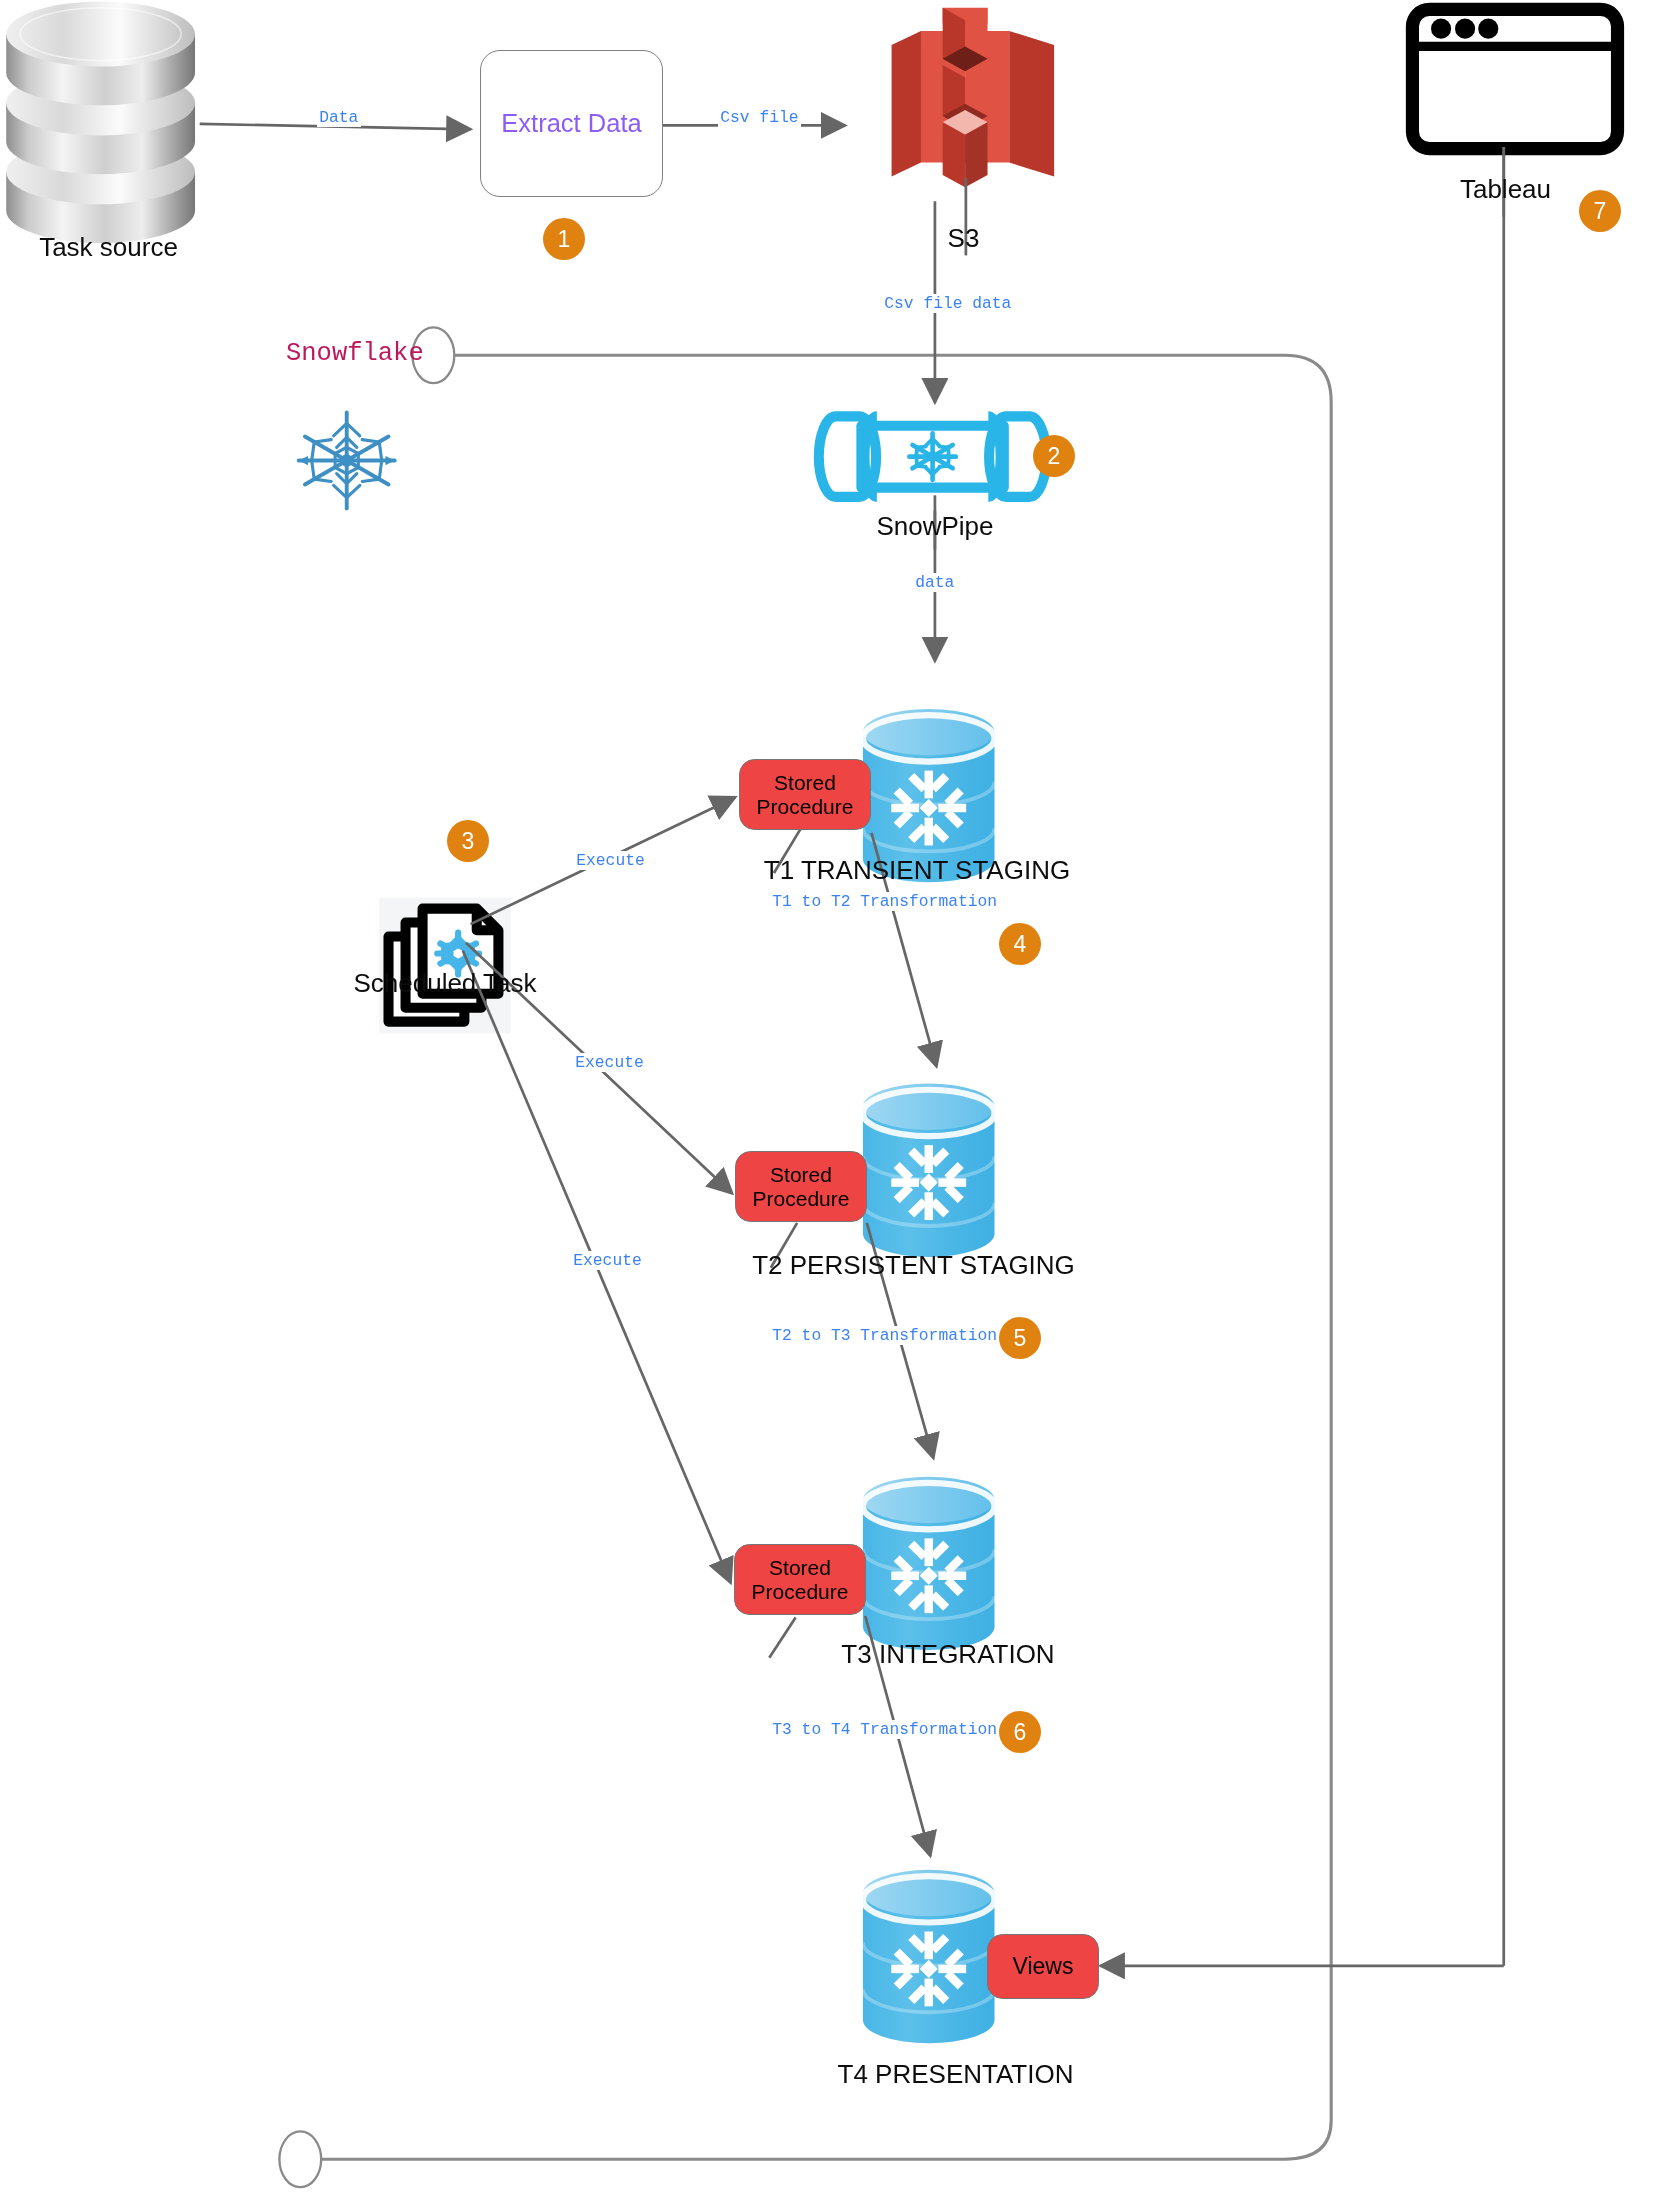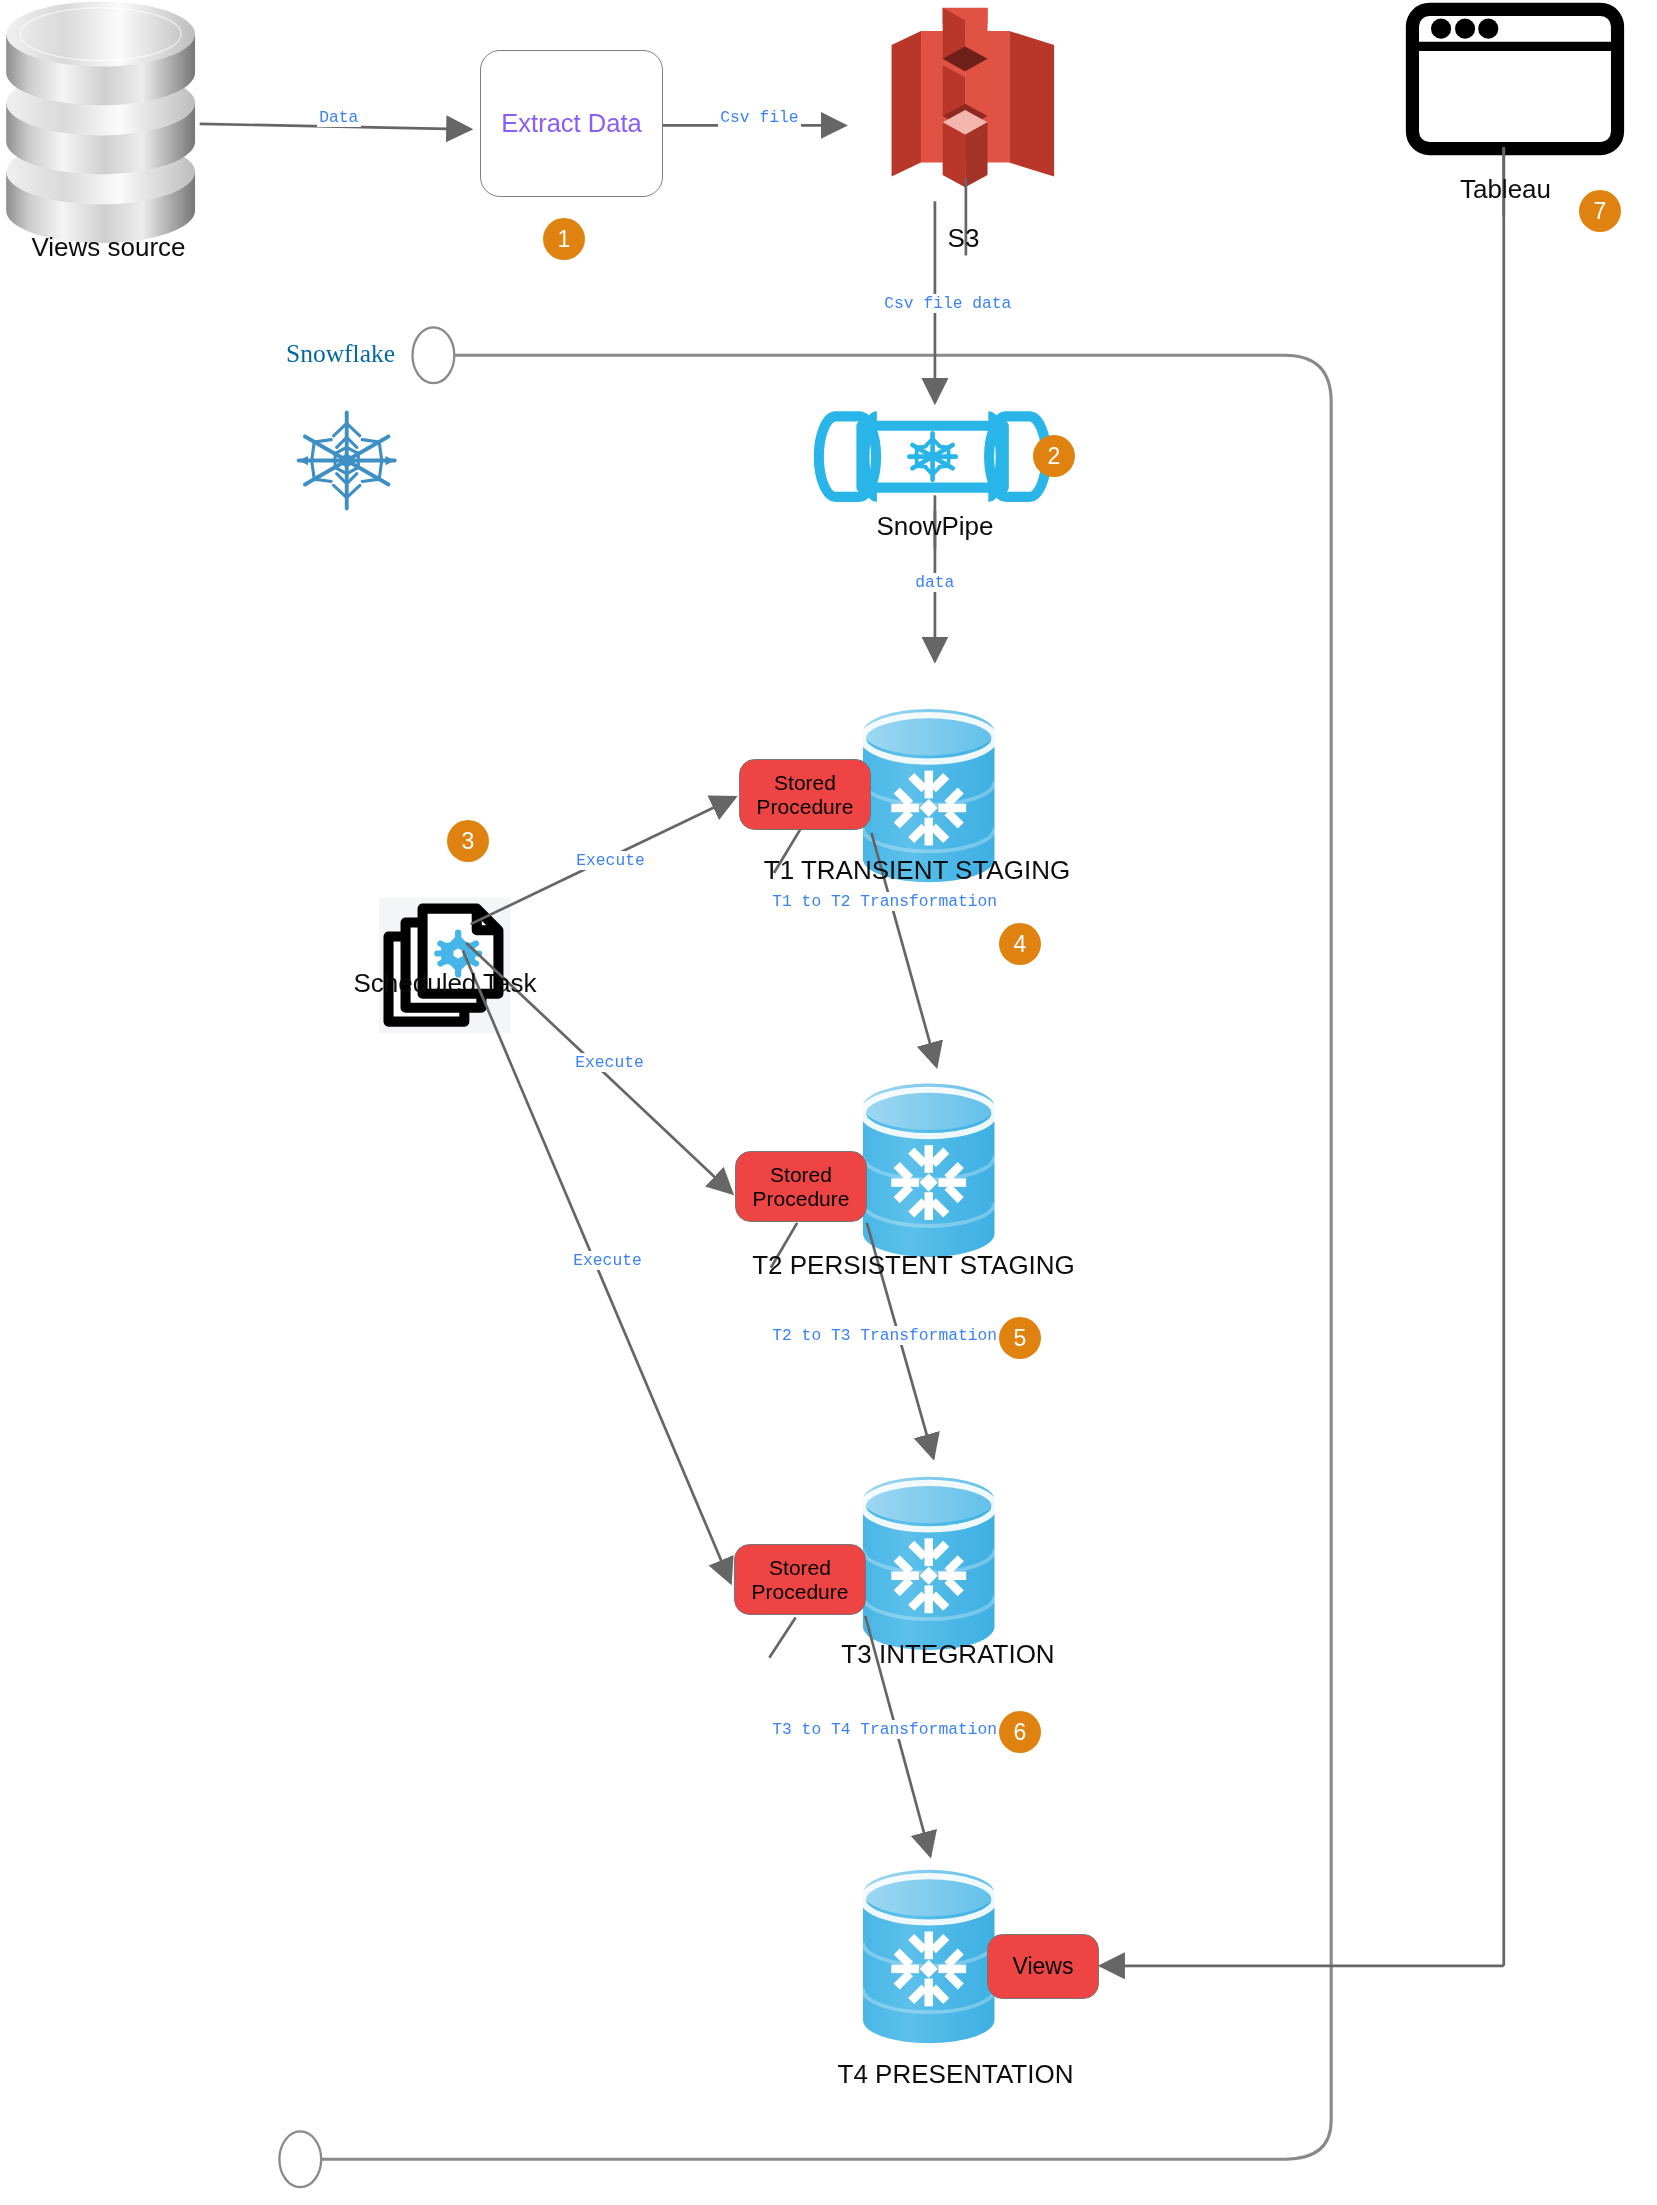--- a/index.html
+++ b/index.html
@@ -9,22 +9,22 @@
     color:#000000;
     width:1657px;
     height:2205px;
     position:relative;
     overflow:hidden;
   }
   #stage{position:absolute;left:0;top:0;width:1657px;height:2205px;}
   svg.layer{position:absolute;left:0;top:0;width:1657px;height:2205px;overflow:visible;}
   .lbl{
     position:absolute;
-    font-family:Liberation Serif, serif;
-    color:#0369a1;
+    font-family:Liberation Mono, monospace;
+    color:#be185d;
     white-space:nowrap;
     line-height:1.15;
   }
   .edge-lbl{
     position:absolute;
     font-family:Liberation Mono, monospace;
     font-size:16.3px;
     color:#3b82f6;
     white-space:nowrap;
     background:#fff;
@@ -364,21 +364,21 @@
       <line x1="1943" y1="2540" x2="1422" y2="2540" marker-end="url(#arw)"></line>
 
       <line x1="1248" y1="230" x2="1248" y2="330"></line>
 
       <line x1="1208" y1="640" x2="1208" y2="710"></line>
 
       <line x1="1943" y1="190" x2="1943" y2="280"></line>
     </g>
   </svg>
 
-  <div class="node-lbl" style="left:15.5px;top:232px;width:186px;">Views source</div>
+  <div class="node-lbl" style="left:15.5px;top:232px;width:186px;">Task source</div>
 
   <div class="roundbox" style="left:480px;top:50px;width:183px;height:147px;">
     <span>Extract Data</span>
   </div>
   <div class="badge" style="left:543px;top:218px;">1</div>
 
   <div class="node-lbl" style="left:894px;top:223px;width:139px;">S3</div>
 
   <div class="node-lbl" style="left:1424px;top:174px;width:163px;">Tableau</div>
   <div class="badge" style="left:1579px;top:190px;">7</div>

